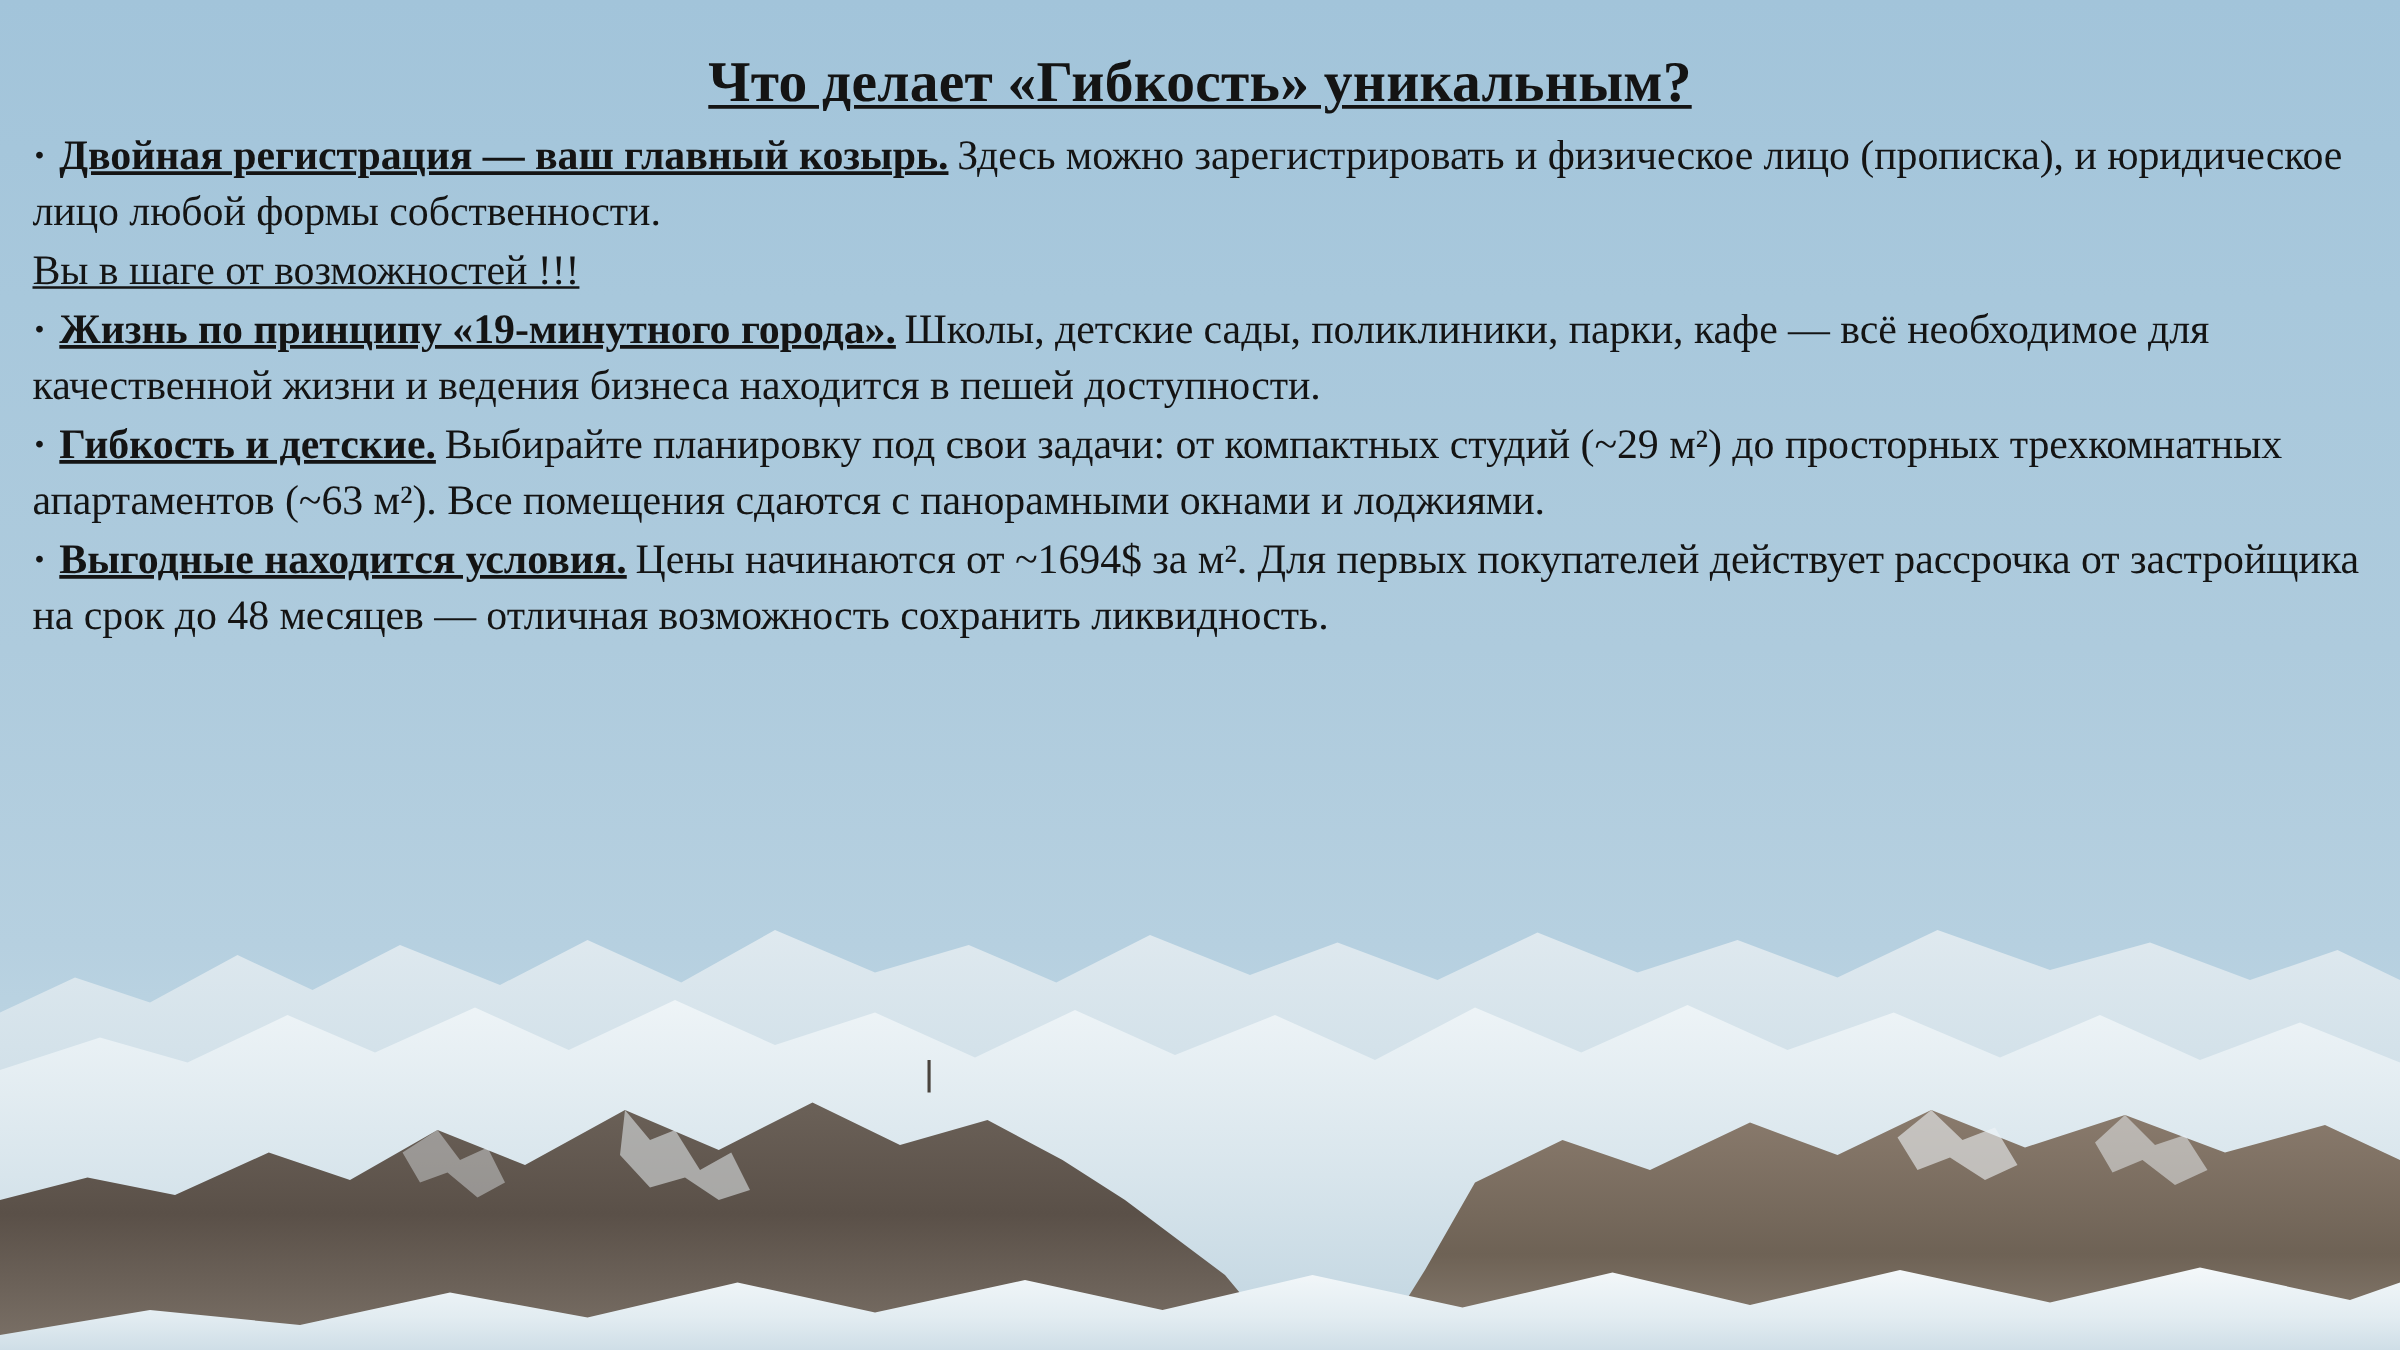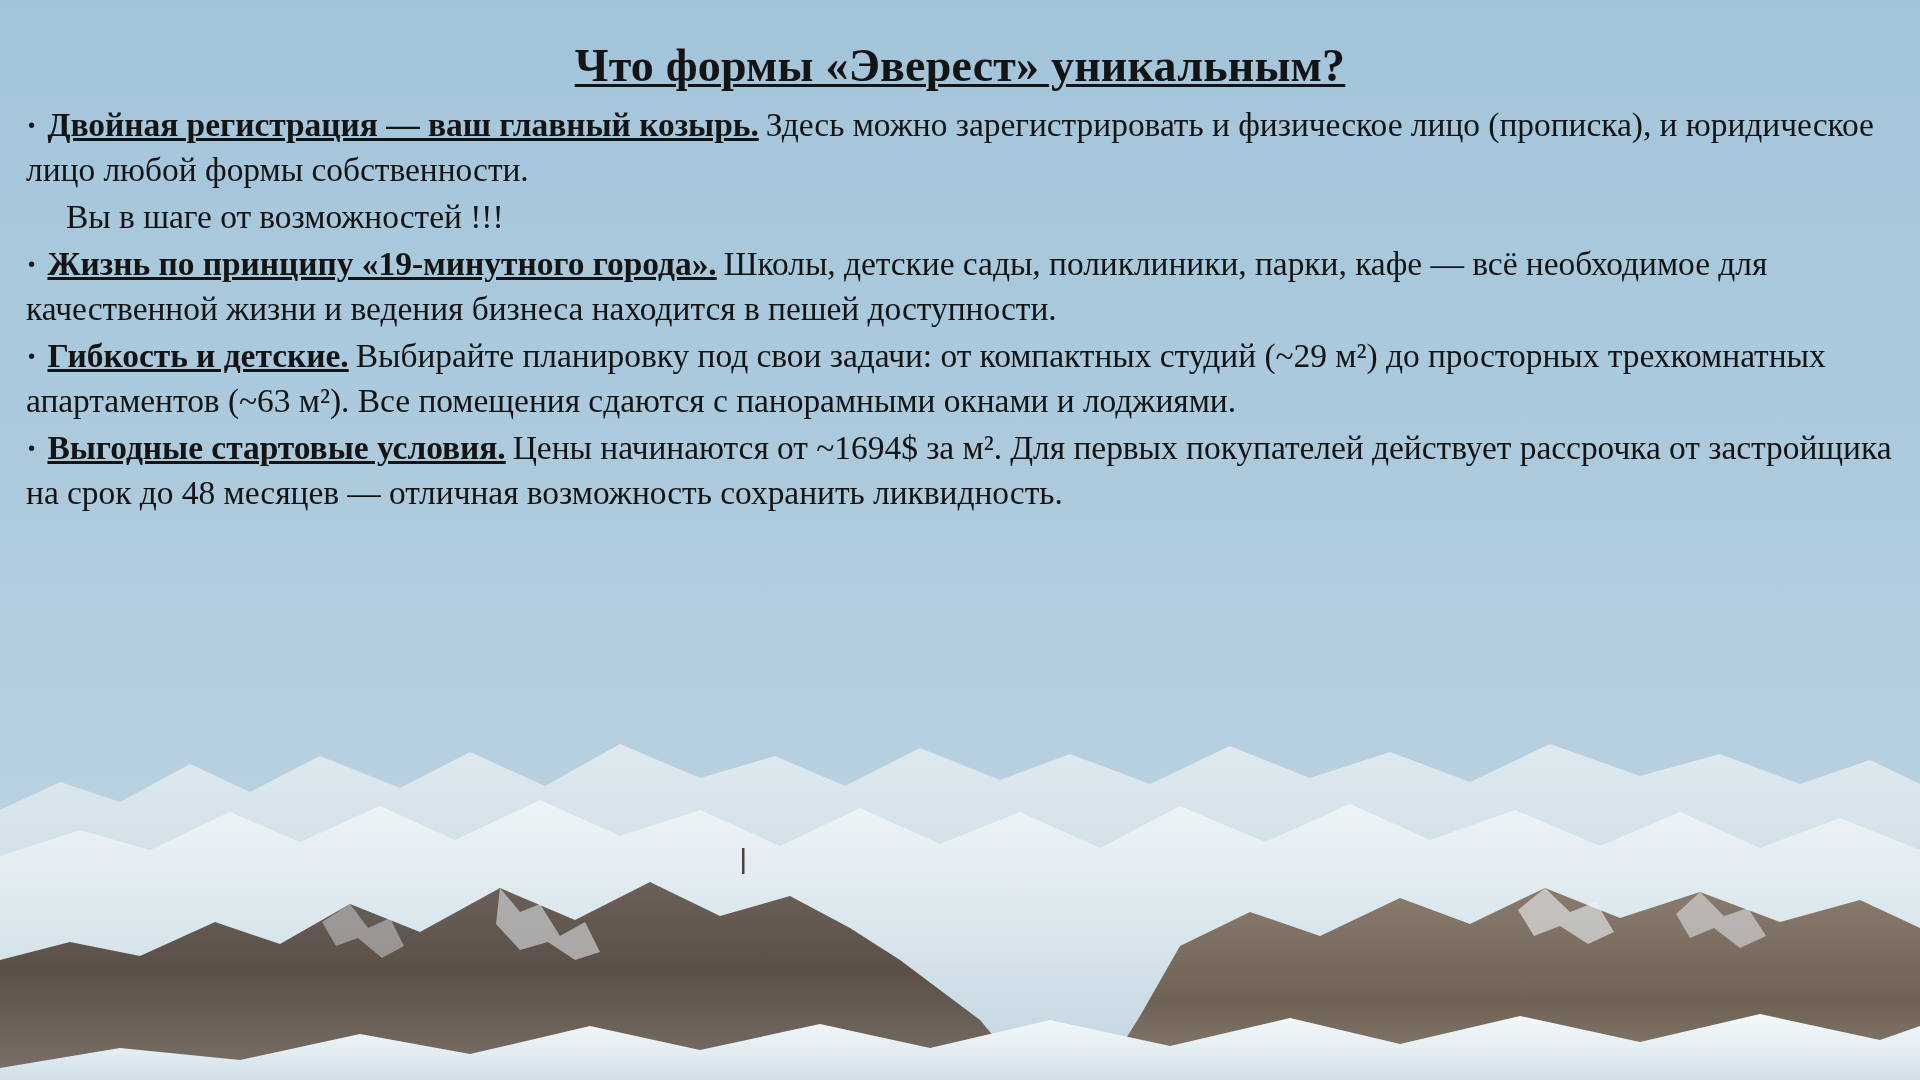--- a/index.html
+++ b/index.html
@@ -93,23 +93,23 @@
   .lead-gap { display: inline-block; width: 7px; }
   .body-text { font-weight: normal; }
 
   p.note {
     margin: 0 0 2px 0;
     font-size: 33.5px;
     line-height: 1.345;
     display: block;
   }
   p.note span.u {
+    text-decoration: underline;
     text-underline-offset: 2px;
     text-decoration-thickness: 2.4px;
-    margin-left: 40px;
   }
 </style>
 </head>
 <body>
 
 <div id="slide">
 
   <div id="sky"></div>
 
   <div id="mountains">
@@ -157,21 +157,21 @@
       <path d="M1700,232 L1724,256 L1748,248 L1766,276 L1740,288 L1714,268 L1690,278 L1676,254 Z" fill="#eef4f7" opacity="0.5"></path>
 
       <path d="M0,408 L120,388 L240,400 L360,374 L470,394 L590,366 L700,390 L820,364 L930,388 L1050,360 L1170,386 L1290,358 L1400,384 L1520,356 L1640,382 L1760,354 L1880,380 L1920,366 L1920,420 L0,420 Z" fill="url(#snowNear)"></path>
 
       <rect x="742" y="188" width="2.5" height="26" fill="#4a443e"></rect>
     </svg>
   </div>
 
   <div id="content">
 
-    <h1 id="title">Что формы «Эверест» уникальным?</h1>
+    <h1 id="title">Что делает «Гибкость» уникальным?</h1>
 
     <ul id="bullets">
 
       <li>
         <span class="bullet-dot">·</span>
         <span class="lead">Двойная регистрация — ваш главный козырь.</span><span class="lead-gap"></span><span class="body-text">Здесь можно зарегистрировать и физическое лицо (прописка), и юридическое лицо любой формы собственности.</span>
       </li>
 
 
       <li style="list-style:none;">
@@ -183,18 +183,18 @@
         <span class="lead">Жизнь по принципу «19-минутного города».</span><span class="lead-gap"></span><span class="body-text">Школы, детские сады, поликлиники, парки, кафе — всё необходимое для качественной жизни и ведения бизнеса находится в пешей доступности.</span>
       </li>
 
       <li>
         <span class="bullet-dot">·</span>
         <span class="lead">Гибкость и детские.</span><span class="lead-gap"></span><span class="body-text">Выбирайте планировку под свои задачи: от компактных студий (~29 м²) до просторных трехкомнатных апартаментов (~63 м²). Все помещения сдаются с панорамными окнами и лоджиями.</span>
       </li>
 
       <li>
         <span class="bullet-dot">·</span>
-        <span class="lead">Выгодные стартовые условия.</span><span class="lead-gap"></span><span class="body-text">Цены начинаются от ~1694$ за м². Для первых покупателей действует рассрочка от застройщика на срок до 48 месяцев — отличная возможность сохранить ликвидность.</span>
+        <span class="lead">Выгодные находится условия.</span><span class="lead-gap"></span><span class="body-text">Цены начинаются от ~1694$ за м². Для первых покупателей действует рассрочка от застройщика на срок до 48 месяцев — отличная возможность сохранить ликвидность.</span>
       </li>
 
     </ul>
   </div>
 </div>
 
 </body></html>

